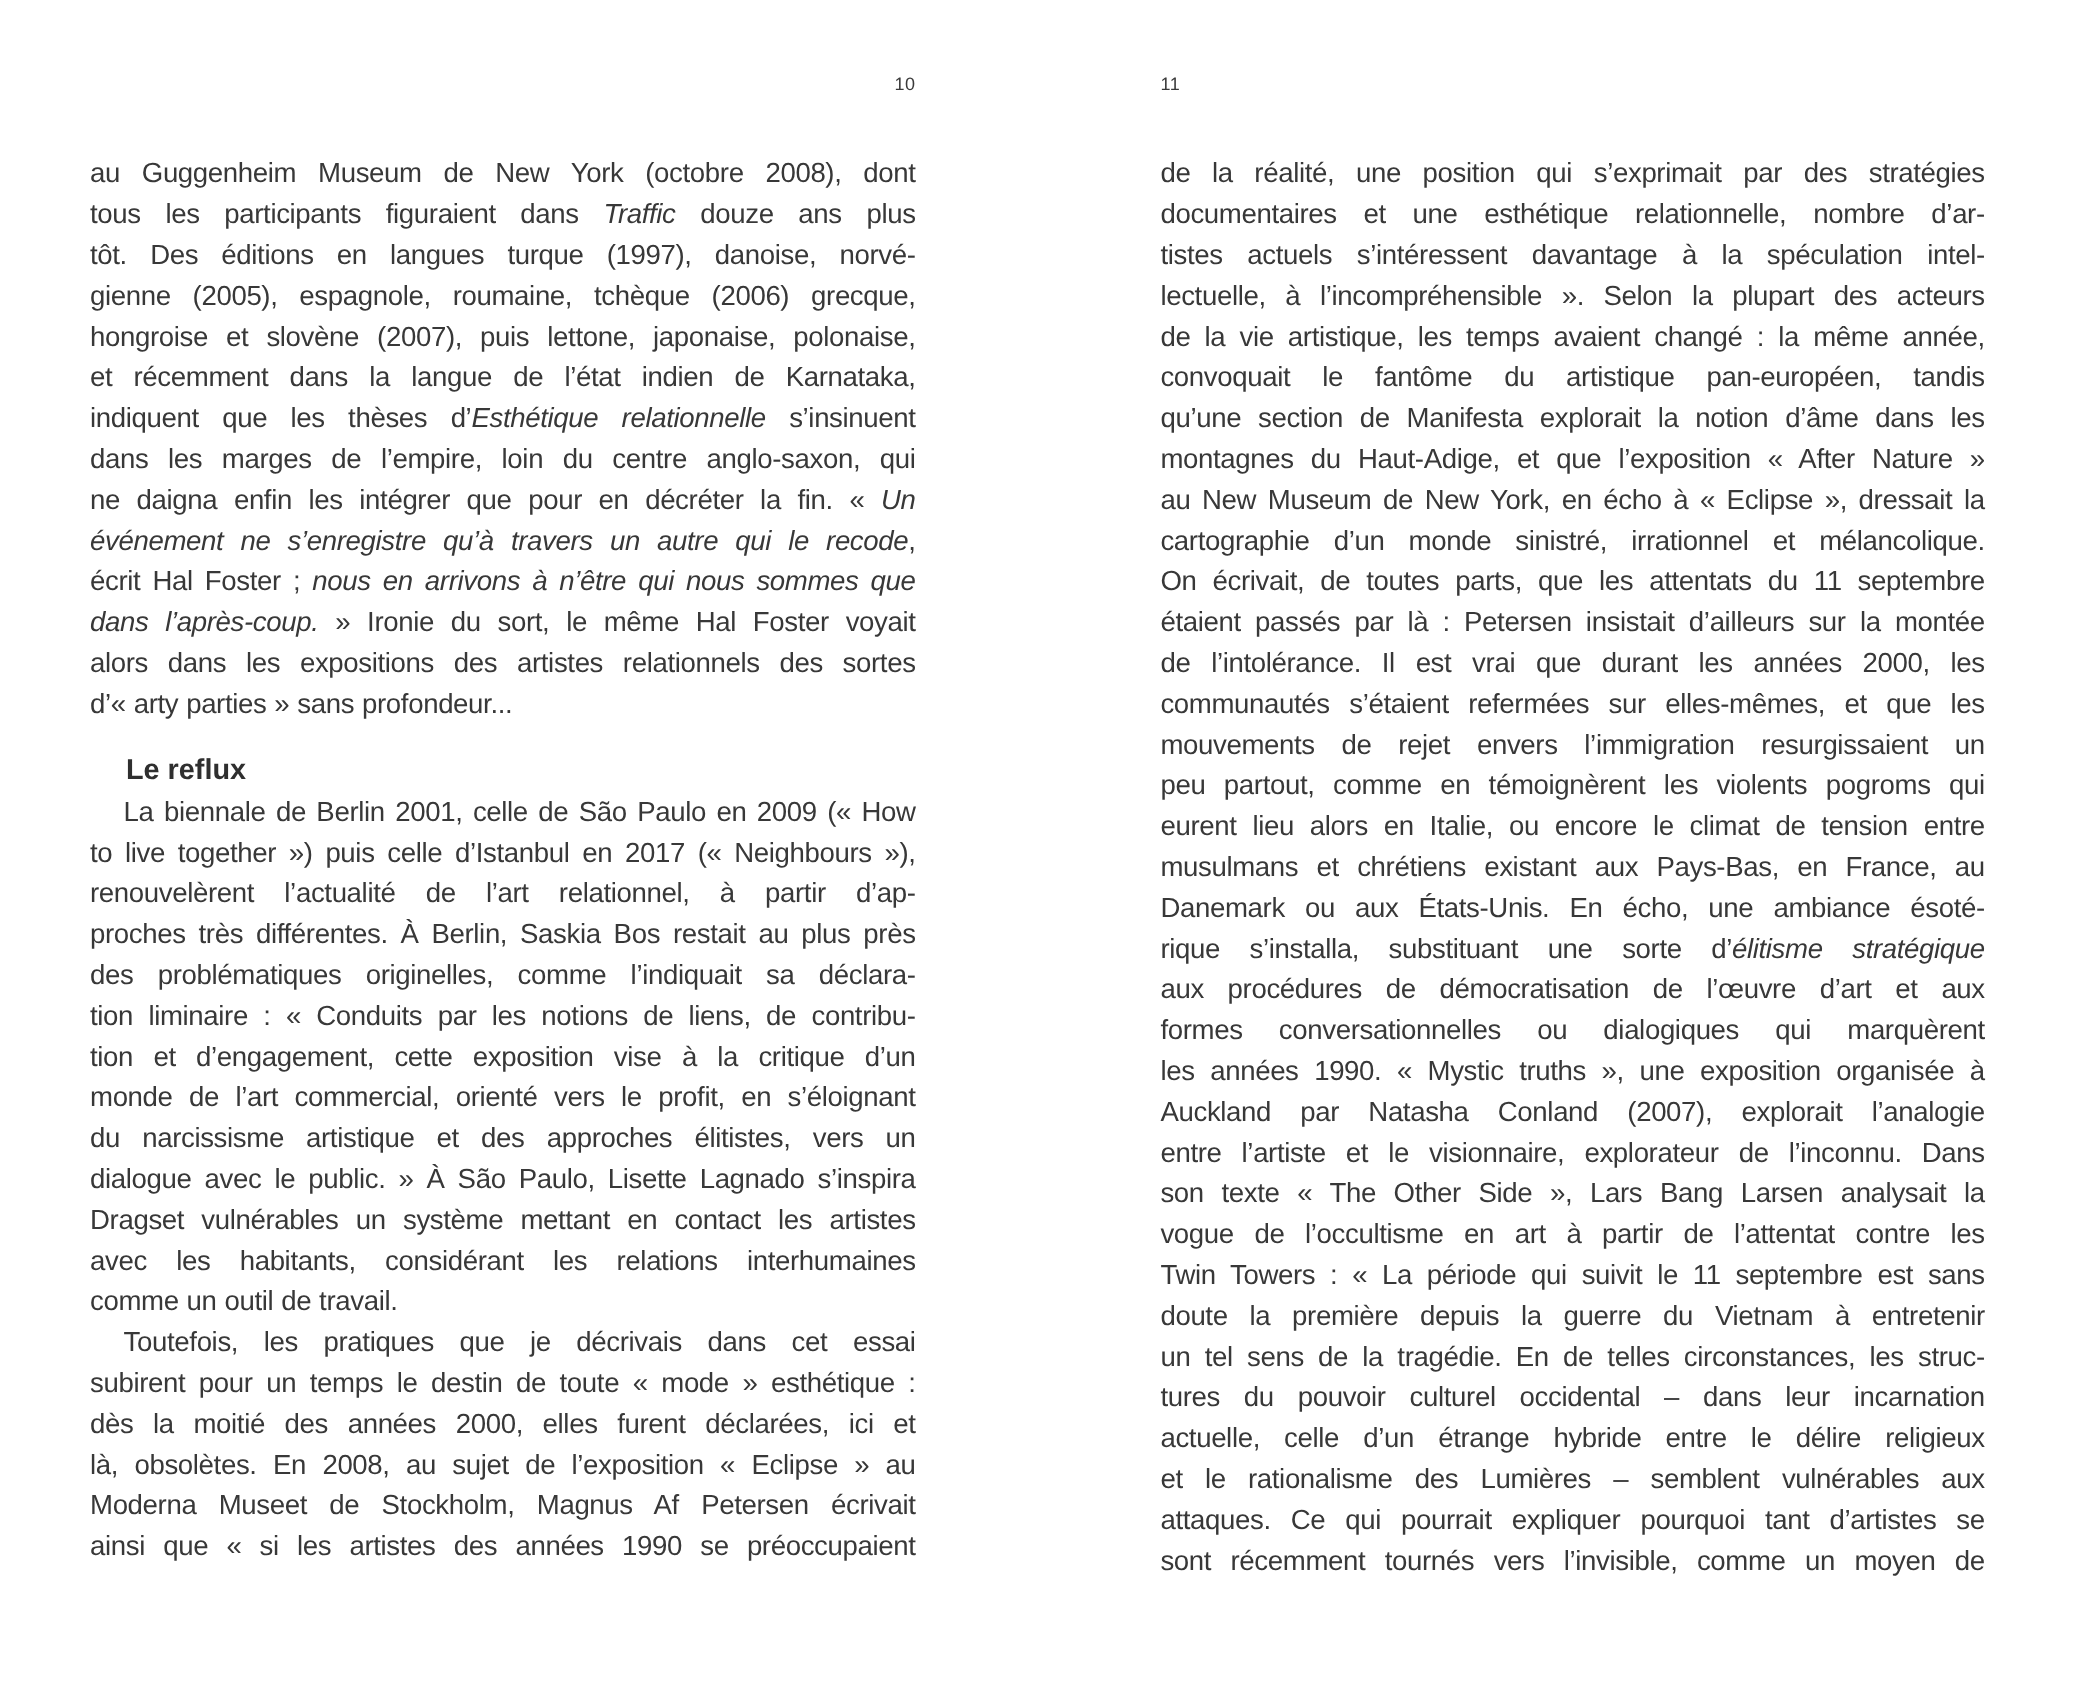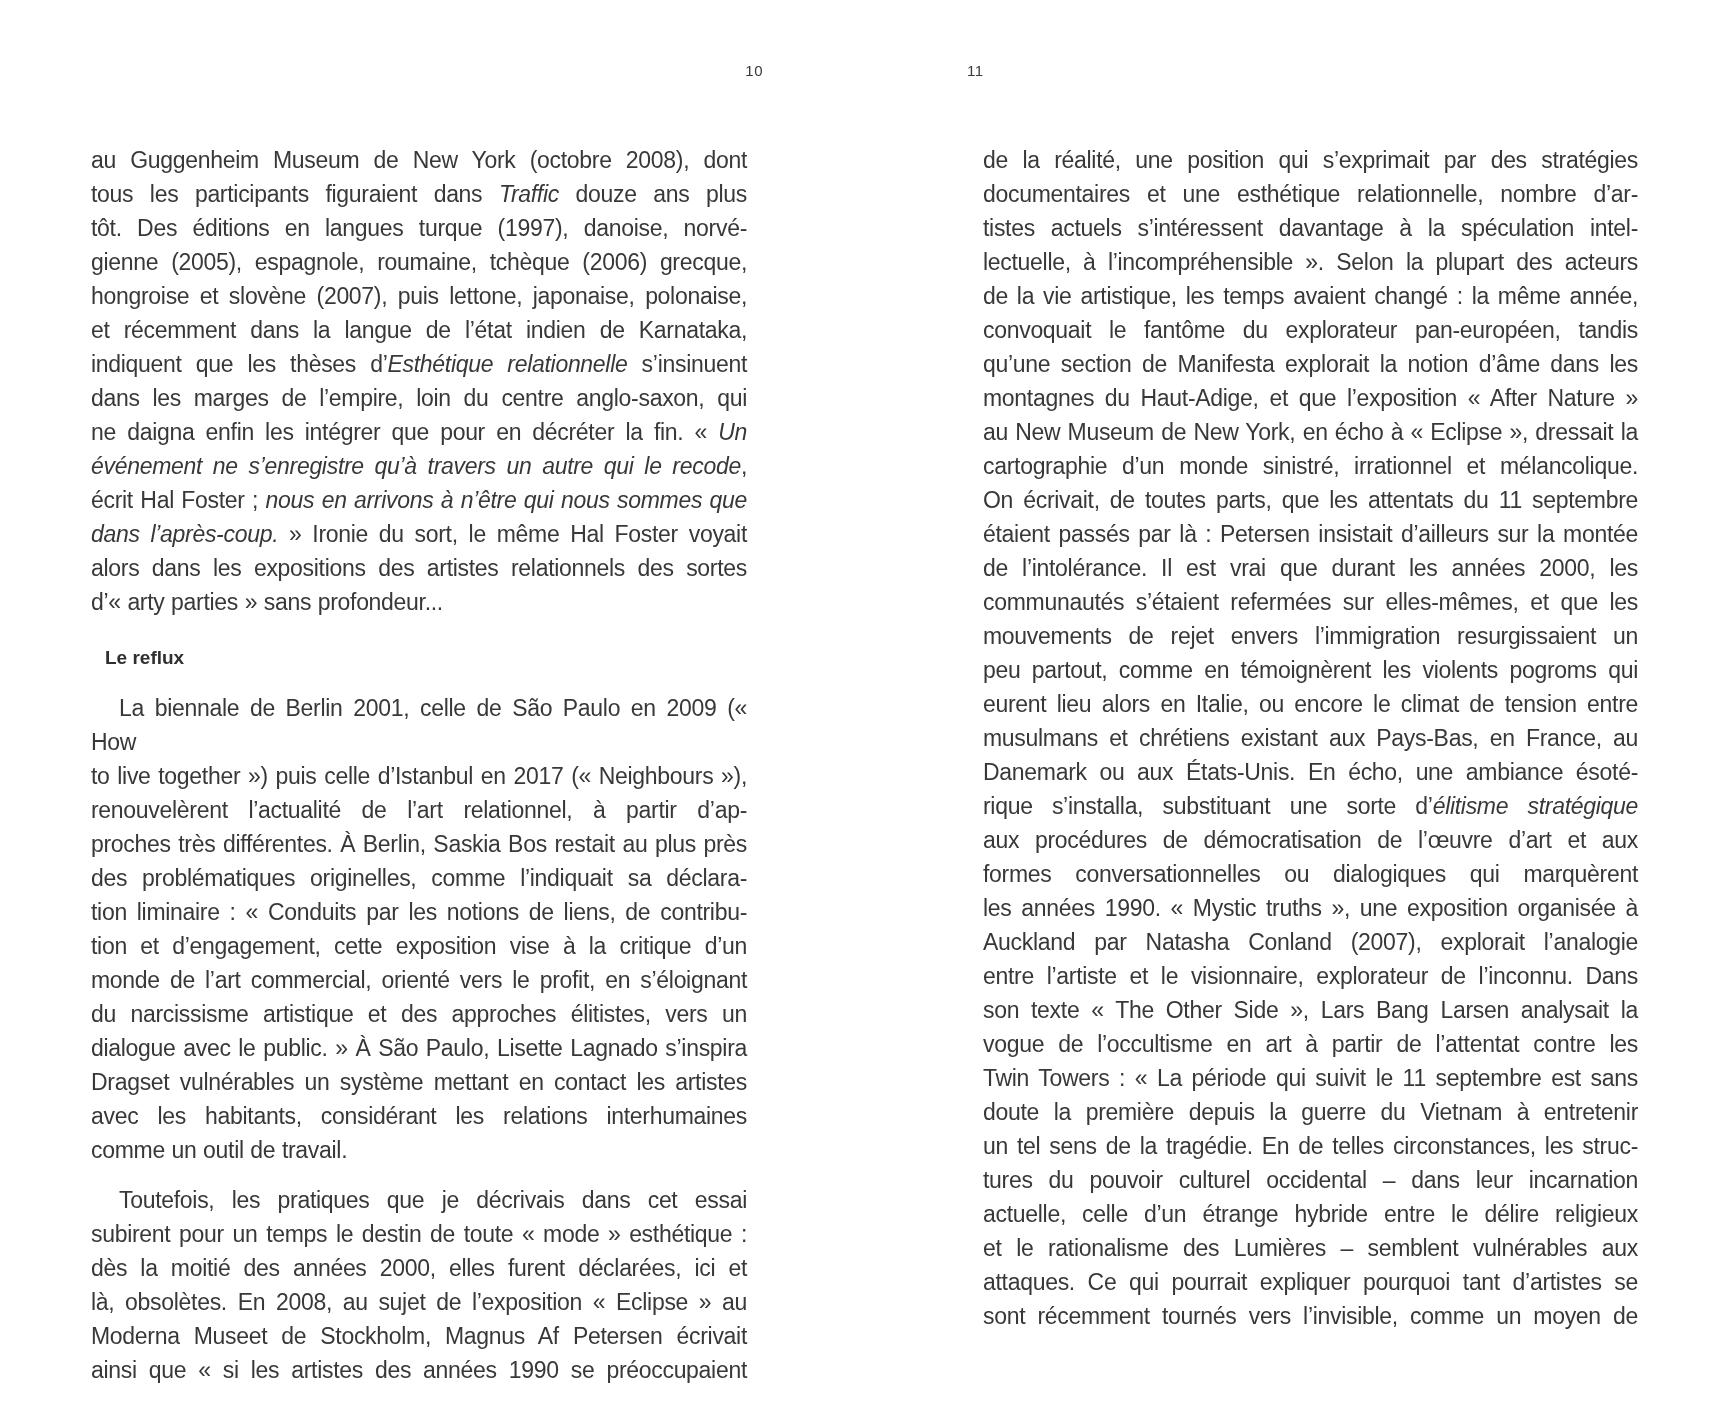--- a/index.html
+++ b/index.html
@@ -15,34 +15,34 @@
   .page-left  { left: 75px;  width: 688px; }
   .page-right { left: 967px; width: 687px; }
   .pagenum {
     position: absolute; top: 62px;
     font-size: 15px; line-height: 18px;
     letter-spacing: 0.5px; color: #3a3a3a;
   }
   .pagenum-left  { right: 0; }
   .pagenum-right { left: 0; }
   .page-body { position: absolute; top: 127px; left: 0; right: 0; }
-  .para { margin: 16px; }
+  .para { margin: 0; }
   .tl {
     font-size: 23px;
     line-height: 34px;
     letter-spacing: -0.3px;
     text-align: justify;
     text-align-last: justify;
     word-spacing: 0.5px;
   }
   .tl.end { text-align-last: left; }
   .tl.indent { text-indent: 28px; }
   .it { font-style: italic; }
   .heading {
-    font-size: 19px; font-weight: 700;
+    font-size: 24px; font-weight: 700;
     line-height: 34px; margin-top: 22px;
     padding-left: 30px; color: #2f2f2f;
     text-align: left;
   }
 </style>
 </head>
 <body>
 
 <div class="spread">
 
@@ -94,21 +94,21 @@
 
   <div class="page page-right">
     <div class="pagenum pagenum-right">11</div>
     <div class="page-body">
         <div class="para">
           <div class="tl"><span>de la réalité, une position qui s’exprimait par des stratégies</span></div>
           <div class="tl"><span>documentaires et une esthétique relationnelle, nombre d’ar-</span></div>
           <div class="tl"><span>tistes actuels s’intéressent davantage à la spéculation intel-</span></div>
           <div class="tl"><span>lectuelle, à l’incompréhensible ». Selon la plupart des acteurs</span></div>
           <div class="tl"><span>de la vie artistique, les temps avaient changé : la même année,</span></div>
-          <div class="tl"><span>convoquait le fantôme du explorateur pan-européen, tandis</span></div>
+          <div class="tl"><span>convoquait le fantôme du artistique pan-européen, tandis</span></div>
           <div class="tl"><span>qu’une section de Manifesta explorait la notion d’âme dans les</span></div>
           <div class="tl"><span>montagnes du Haut-Adige, et que l’exposition « After Nature »</span></div>
           <div class="tl"><span>au New Museum de New York, en écho à « Eclipse », dressait la</span></div>
           <div class="tl"><span>cartographie d’un monde sinistré, irrationnel et mélancolique.</span></div>
           <div class="tl"><span>On écrivait, de toutes parts, que les attentats du 11 septembre</span></div>
           <div class="tl"><span>étaient passés par là : Petersen insistait d’ailleurs sur la montée</span></div>
           <div class="tl"><span>de l’intolérance. Il est vrai que durant les années 2000, les</span></div>
           <div class="tl"><span>communautés s’étaient refermées sur elles-mêmes, et que les</span></div>
           <div class="tl"><span>mouvements de rejet envers l’immigration resurgissaient un</span></div>
           <div class="tl"><span>peu partout, comme en témoignèrent les violents pogroms qui</span></div>

